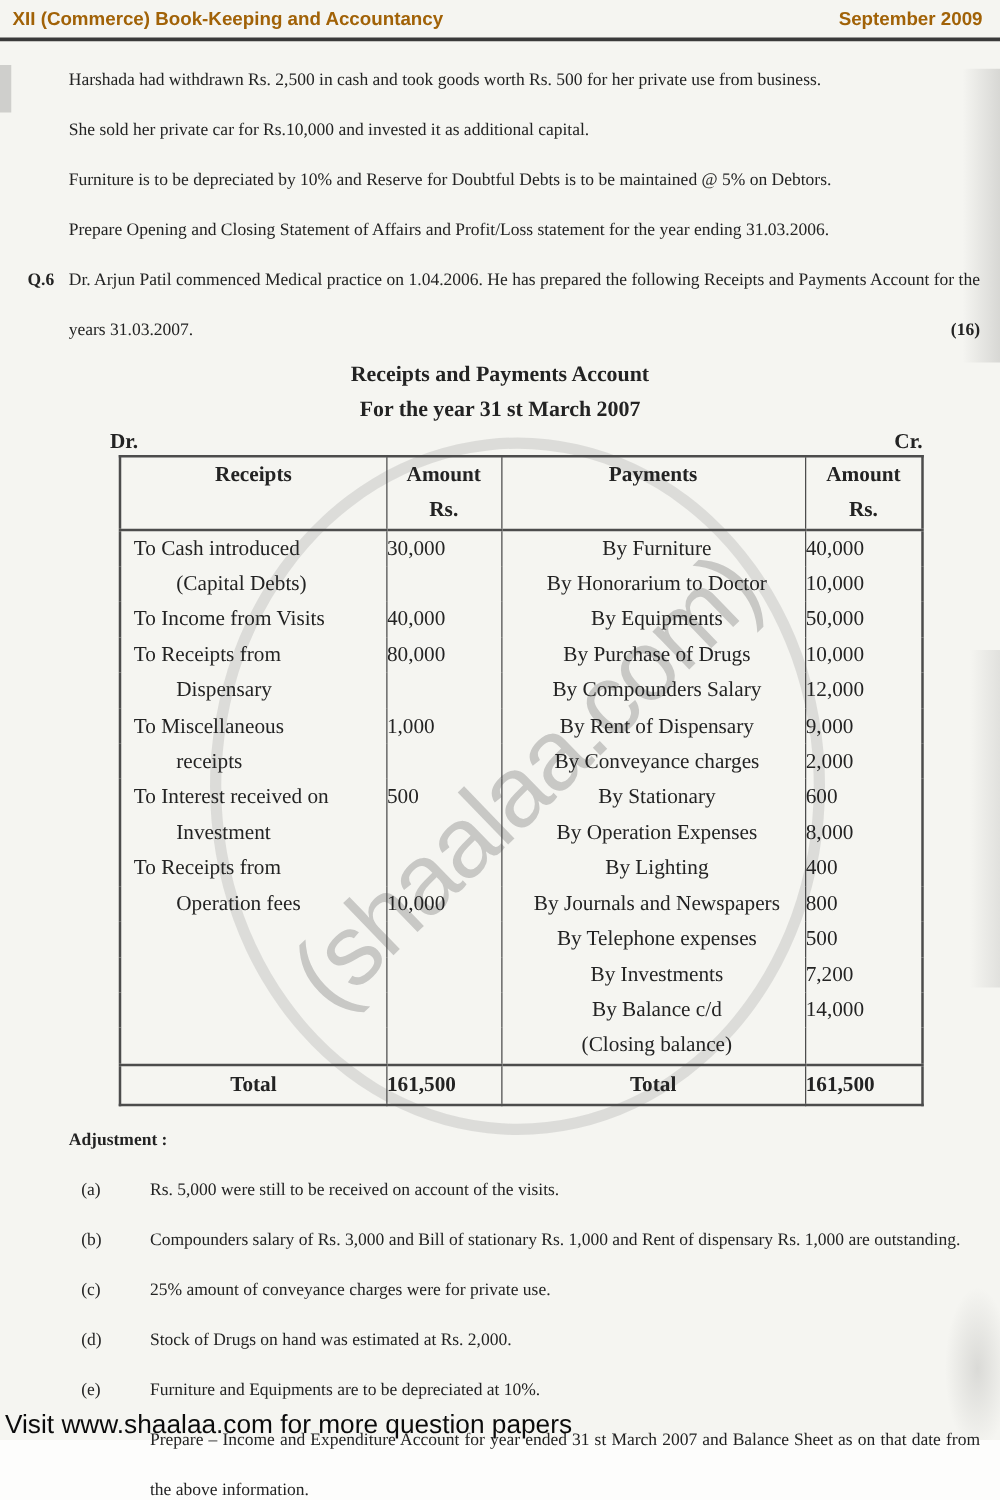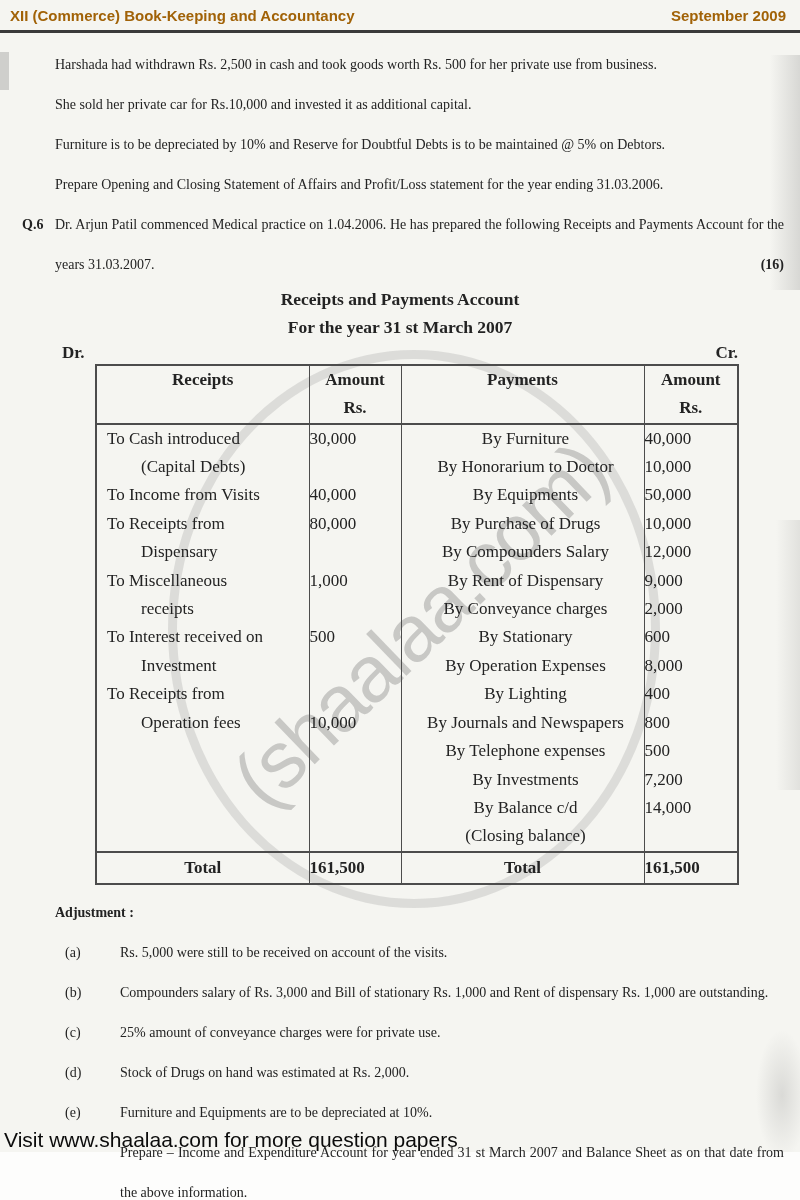--- a/index.html
+++ b/index.html
@@ -33,21 +33,21 @@
   .intro { margin:12px 16px 0 55px; text-align:justify; }
   .para  { text-align:justify; }
 
   .q6 { position:relative; margin:0 16px 0 22px; }
   .q6-label { position:absolute; left:0; top:0; font-weight:bold; }
   .q6-text  { margin-left:33px; text-align:justify; }
   .q6-marks { position:absolute; right:0; bottom:0; font-weight:bold; }
 
   .acc-title { text-align:center; font-weight:bold; font-size:17.5px; line-height:28.4px; }
 
-  .drcr { display:flex; justify-content:space-between; margin:0 62px 0 62px;
+  .drcr { display:flex; justify-content:space-between; margin:0 62px 0 88px;
     font-weight:bold; font-size:17px; line-height:22px; }
 
   
   .acc-table { margin-left:95px; width:642px; border-collapse:collapse; table-layout:fixed;
     border:2px solid #4c4c4c; font-size:17px; }
   .acc-table td { overflow:hidden; white-space:nowrap; vertical-align:top; line-height:28.4px; }
   .acc-table td.bline { border-right:1.5px solid #4c4c4c; }
   .acc-table thead td { font-weight:bold; text-align:center; border-bottom:2px solid #4c4c4c; height:57px; }
   .hdr-sub { font-weight:bold; }
   .c-receipt { padding-left:10px; }

